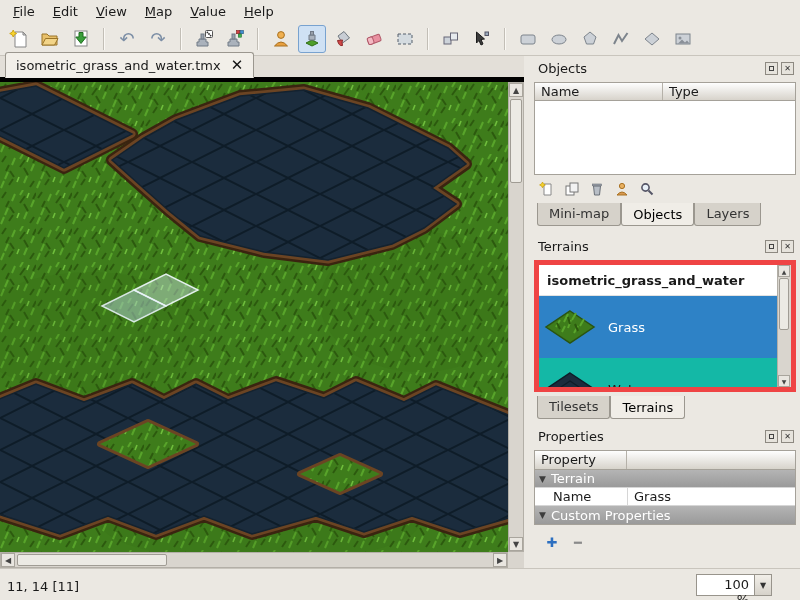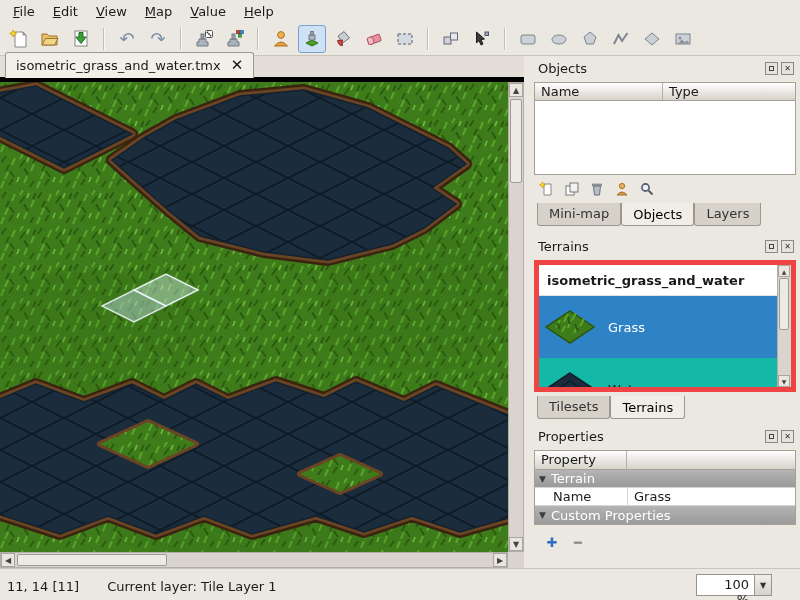--- a/index.html
+++ b/index.html
@@ -432,18 +432,17 @@
         <span class="plus">✚</span>
       </div>
     <div class="pmbtn">
         <span class="minus">━</span>
       </div>
   </div>
 </div>
 
 <div class="statusbar">
   <span>11, 14 [11]</span>
-  <span>Current layer: Tile Layer 1</span>
   <div class="zoom">
     <span class="zt">100 %</span>
     <span class="za">▼</span>
   </div>
 </div>
 
 </body></html>

